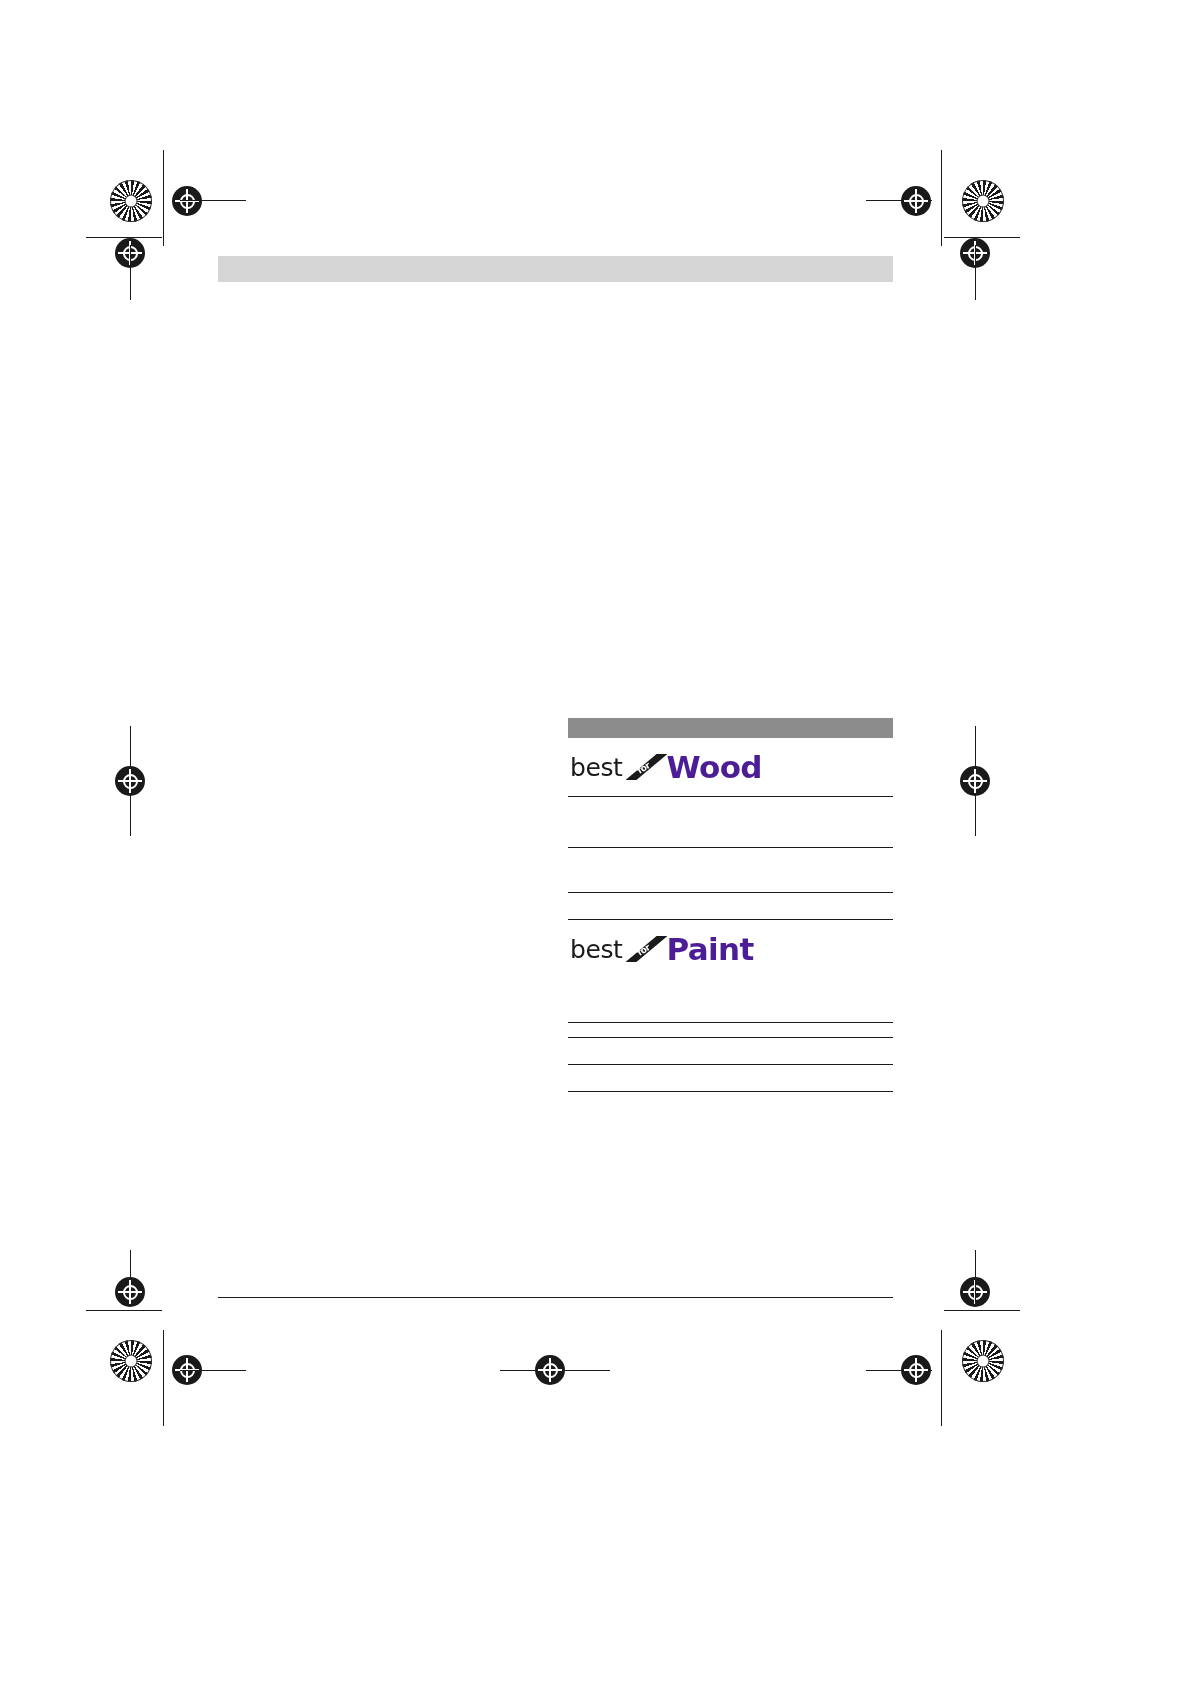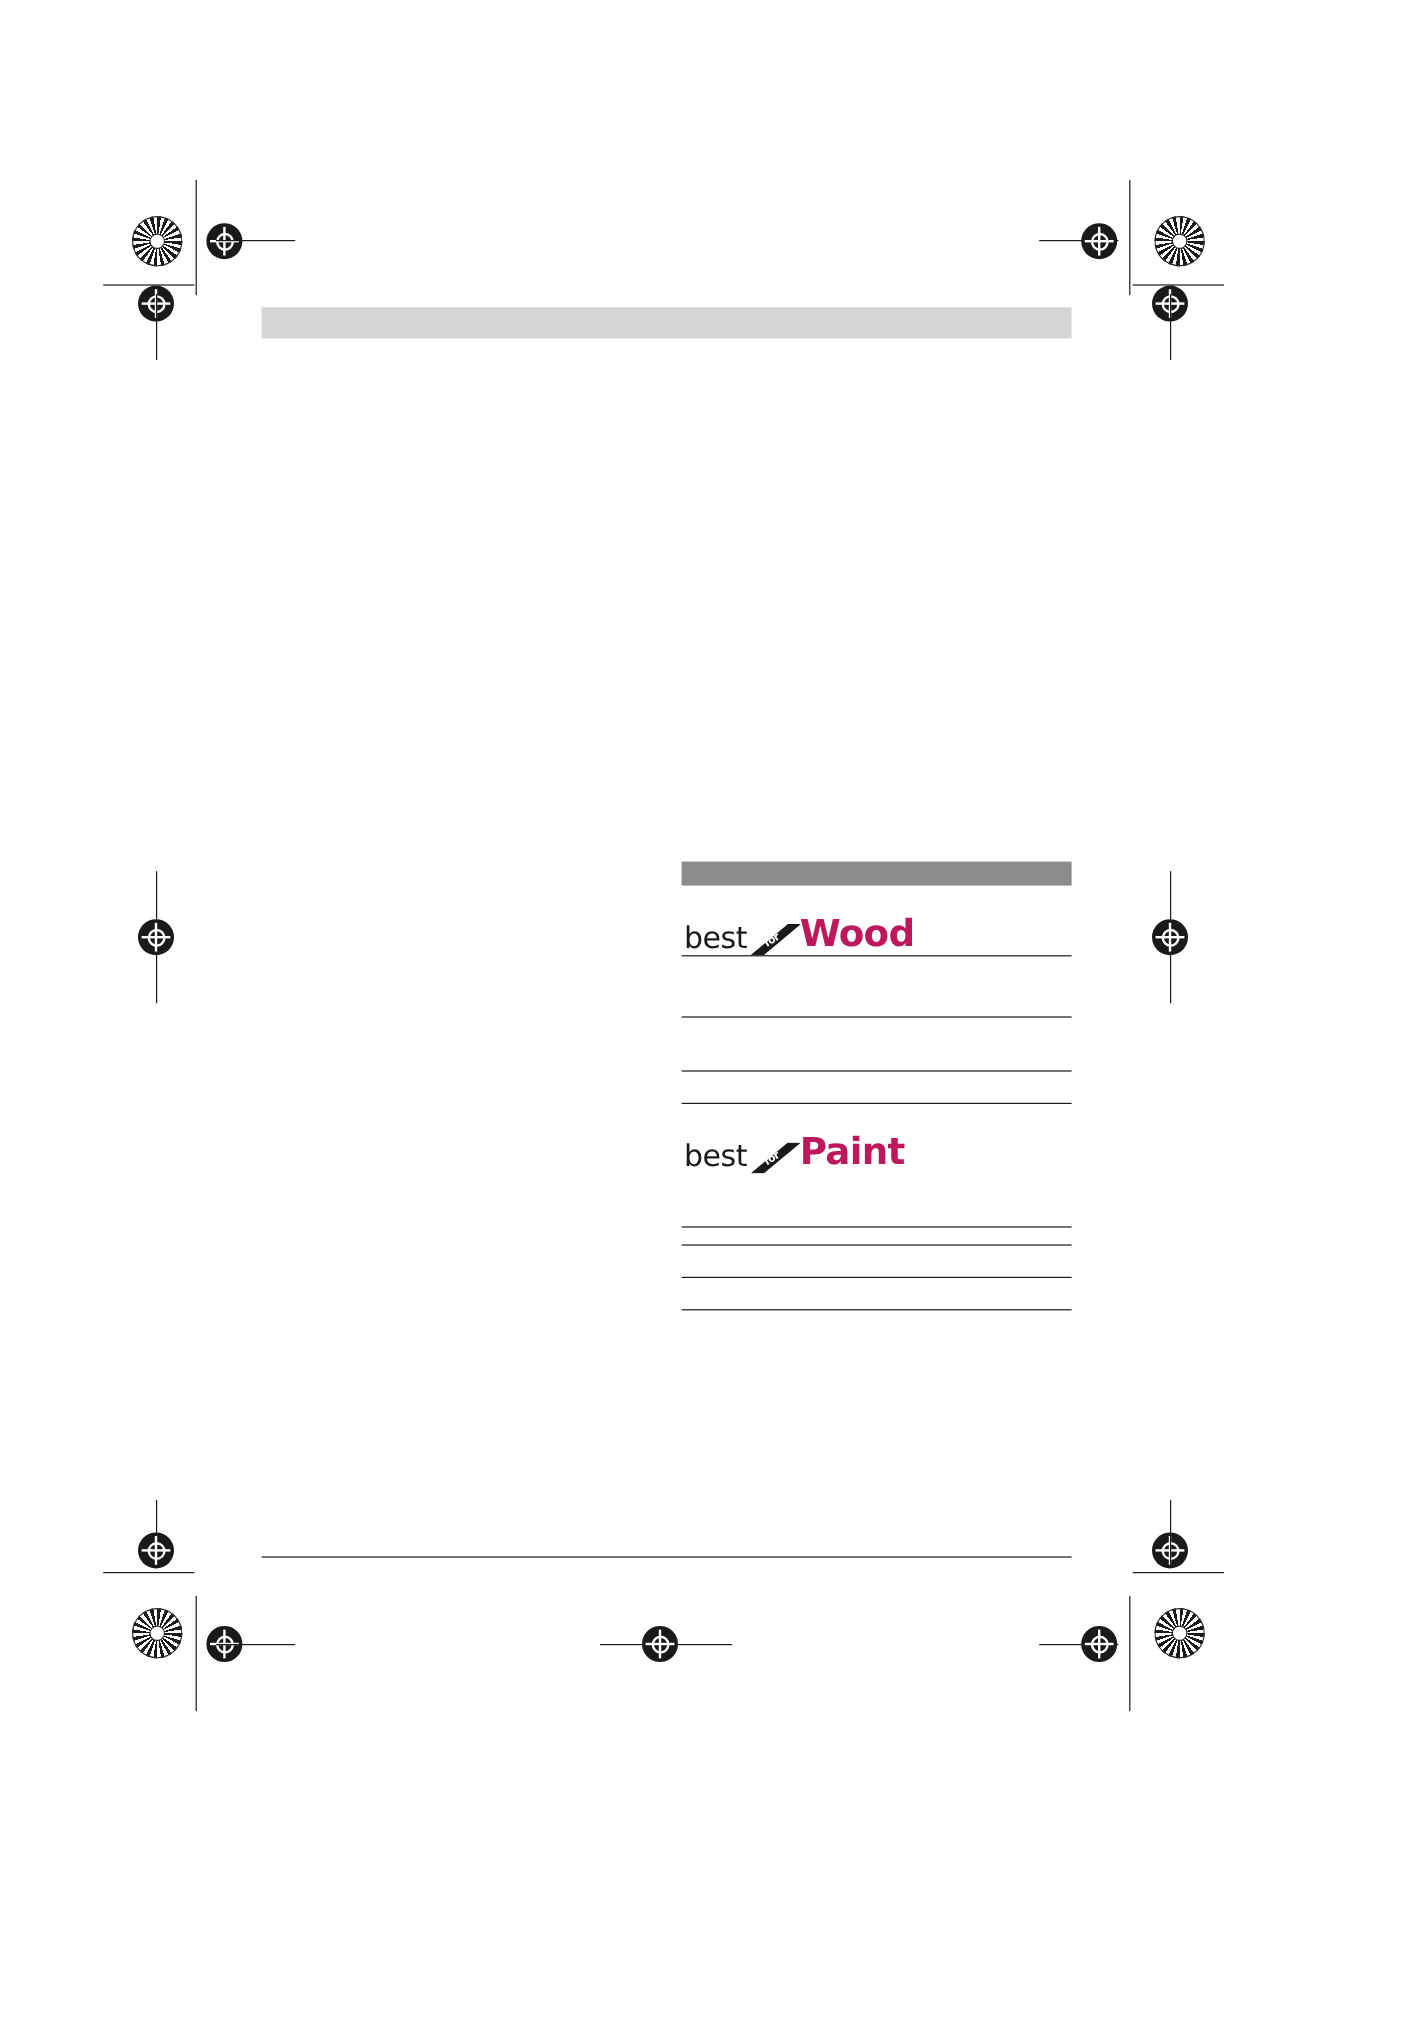--- a/index.html
+++ b/index.html
@@ -88,21 +88,21 @@
   }
 
   .panel-header {
     width: 100%;
     height: 20px;
     background: #8c8c8c;
   }
 
   .logo-row {
     display: flex;
-    align-items: flex-end;
+    align-items: center;
     height: 58px;
     padding-left: 2px;
     box-sizing: border-box;
   }
   .logo-best {
     font-size: 25px;
     color: #1a1a1a;
     letter-spacing: -0.4px;
     font-family: "DejaVu Sans", sans-serif;
   }
@@ -125,21 +125,21 @@
     font-size: 9px;
     color: #ffffff;
     font-weight: bold;
     transform: rotate(-32deg);
     font-family: "DejaVu Sans", sans-serif;
     letter-spacing: -0.5px;
   }
   .logo-word {
     font-size: 31px;
     font-weight: bold;
-    color: #be185d;
+    color: #4c1d95;
     letter-spacing: -0.6px;
     font-family: "DejaVu Sans", sans-serif;
     margin-left: -2px;
   }
 
   .rule {
     width: 100%;
     height: 1px;
     background: #1a1a1a;
   }

